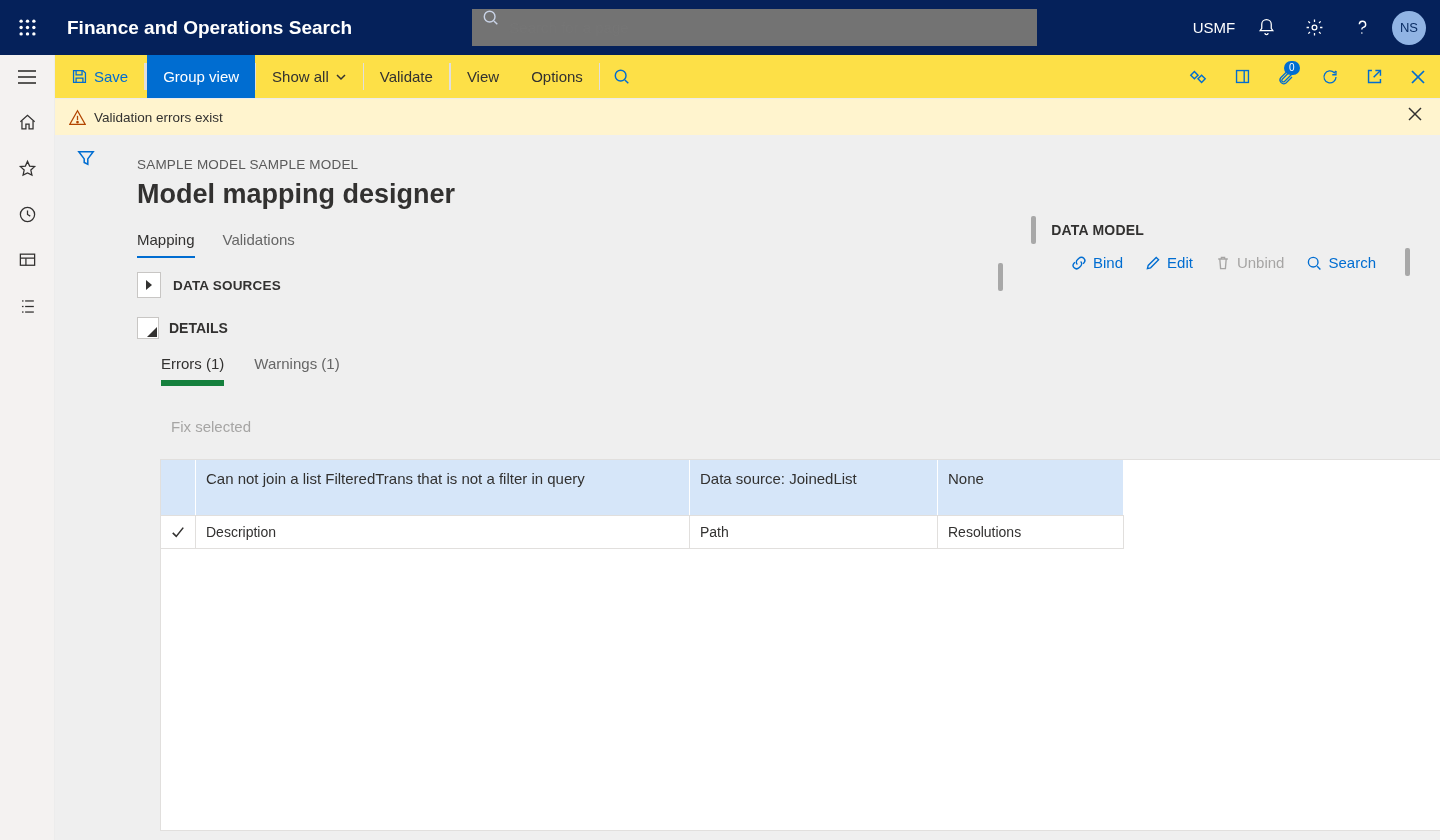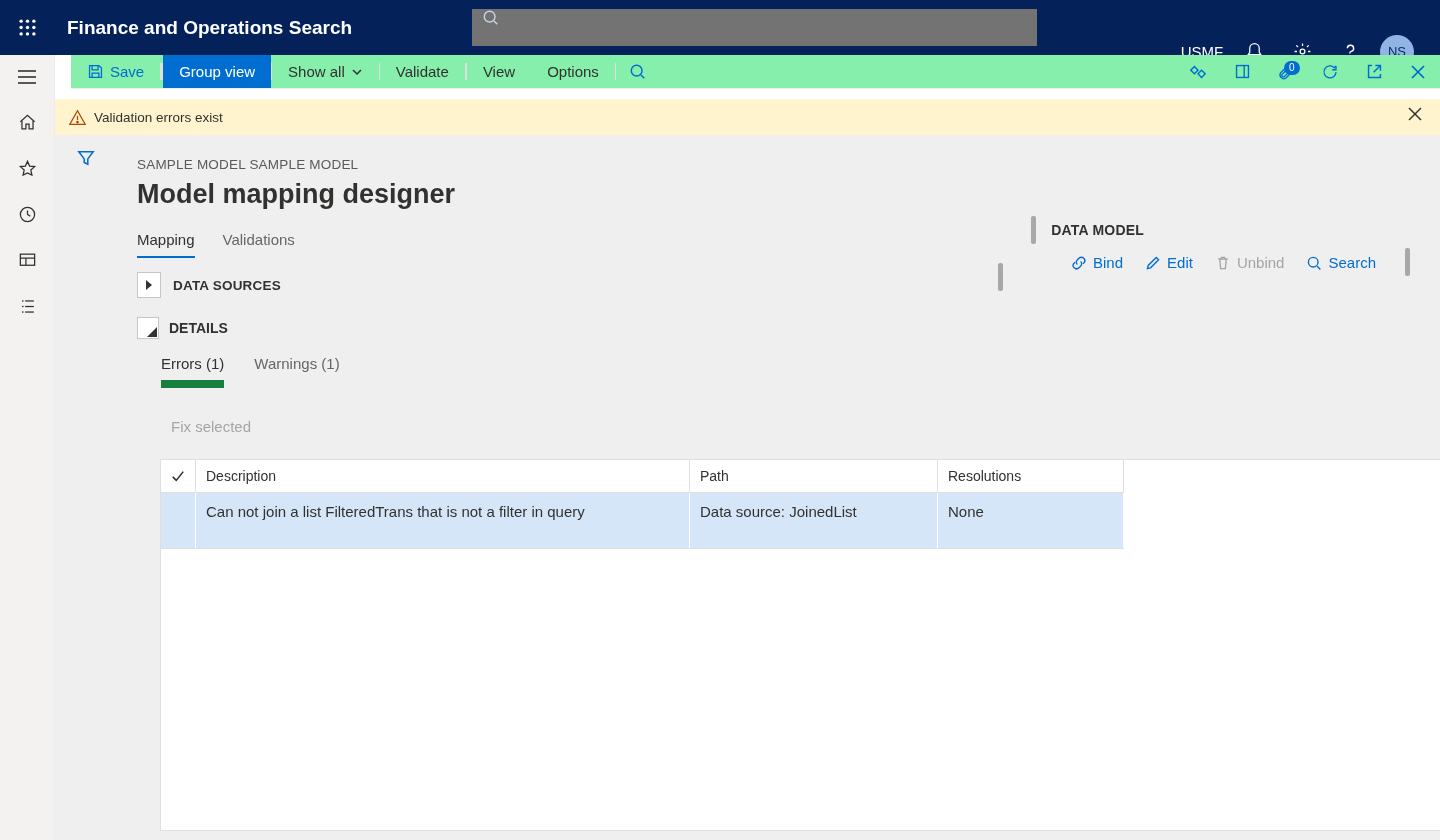--- a/index.html
+++ b/index.html
@@ -6,27 +6,27 @@
   html, body { width: 1440px; height: 840px; font-family: "Segoe UI", Arial, sans-serif; overflow: hidden; background:#fff; }
   svg { display:block; }
 
   
   .topnav { position:absolute; top:0; left:0; right:0; height:55px; background:#05215a; display:flex; align-items:center; color:#fff; }
   .topnav .waffle { width:55px; display:flex; align-items:center; justify-content:center; height:100%; }
   .topnav .apptitle { font-size:19px; font-weight:600; margin-left:12px; }
   .topnav .search { position:absolute; left:472px; top:9px; width:565px; height:37px; background:#737373; border-radius:0; display:flex; }
   .topnav .search input { background:transparent; border:none; color:#dce3ee; font-size:15px; width:100%; outline:none; }
   .topnav .search .sicon { width:40px; display:flex; justify-content:center; }
-  .topnav .right { position:absolute; right:16px; top:0; height:55px; display:flex; align-items:center;margin-top:24px; }
+  .topnav .right { position:absolute; right:4px; top:0; height:55px; display:flex; align-items:center; }
   .topnav .right .item { width:48px; display:flex; justify-content:center; align-items:center; height:55px; }
   .topnav .right .company { font-size:15px; margin-right:4px; }
   .topnav .avatar { width:34px; height:34px; border-radius:50%; background:#91b4e4; color:#0a2d64; display:flex; align-items:center; justify-content:center; font-size:13px; font-weight:400; margin:0 10px 0 6px; }
 
   
-  .toolbar { position:absolute; top:55px; left:71px; right:0; height:34px; background:#86efac; border-bottom:1px solid #ececec; display:flex; align-items:stretch; font-size:15px; }
+  .toolbar { position:absolute; top:55px; left:55px; right:0; height:44px; background:#fde047; border-bottom:1px solid #ececec; display:flex; align-items:stretch; font-size:15px; }
   .toolbar .btn { display:flex; align-items:center; padding:0 16px; color:#323130; cursor:pointer; }
   .toolbar .save svg { margin-right:6px; }
   .toolbar .primary { background:#006dd1; color:#fff; }
   .toolbar .link { color:#006dd1; }
   .toolbar .sep { width:1px; background:#e1dfdd; margin:8px 0; }
   .toolbar .spacer { flex:1; }
   .toolbar .iconbtn { width:44px; display:flex; align-items:center; justify-content:center; color:#006dd1; }
   .toolbar .iconbtn.badge { position:relative; }
   .toolbar .iconbtn .pill { position:absolute; top:6px; left:20px; background:#006dd1; color:#fff; border-radius:8px; font-size:10px; padding:0 5px; line-height:14px; }
   .toolbar .chev { margin-left:6px; }
@@ -56,21 +56,21 @@
   .dsbar .chevbox { width:24px; height:26px; border:1px solid #c8c6c4; background:#fff; display:flex; align-items:center; justify-content:center; margin-right:12px; }
   .dsbar .label { font-size:13.5px; font-weight:700; color:#323130; letter-spacing:0.2px; }
 
   .detbar { position:absolute; top:182px; left:82px; display:flex; align-items:center; }
   .detbar .chevbox { width:22px; height:22px; border:1px solid #c8c6c4; background:#fff; display:flex; align-items:flex-end; justify-content:flex-end; margin-right:10px; }
   .detbar .triangle { width:0; height:0; border-right:10px solid #323130; border-top:10px solid transparent; margin:1px; }
   .detbar .label { font-size:14px; font-weight:700; color:#323130; }
 
   .subtabs { position:absolute; top:220px; left:106px; display:flex; gap:30px; font-size:15px; }
   .subtabs .tab { color:#666; padding-bottom:8px; cursor:pointer; }
-  .subtabs .tab.active { color:#323130; font-weight:500; border-bottom:8px solid #15803d; }
+  .subtabs .tab.active { color:#323130; font-weight:500; border-bottom:6px solid #15803d; }
 
   .fixsel { position:absolute; top:283px; left:116px; color:#a6a5a4; font-size:15px; }
 
   
   .tablewrap { position:absolute; top:324px; left:105px; width:1290px; height:372px; background:#fff; border:1px solid #e1dfdd; }
   .tablewrap table { border-collapse:collapse; }
   .tablewrap th { text-align:left; font-weight:400; font-size:14px; color:#323130; padding:8px 10px; border-bottom:1px solid #e1dfdd; background:#fff; border-right:1px solid #e1dfdd; }
   .tablewrap td { font-size:15px; color:#323130; padding:10px 10px 28px 10px; background:#d6e6f9; border-right:1px solid #fff; border-bottom:1px solid #e1dfdd; vertical-align:top; }
   .tablewrap .checkcol { width:34px; text-align:center; }
   .tablewrap th.checkcol svg { margin:auto; }
@@ -304,35 +304,35 @@
     <div class="tab active">Errors (1)</div>
     <div class="tab">Warnings (1)</div>
   </div>
 
   <div class="fixsel">Fix selected</div>
 
   <div class="tablewrap">
     <table>
       <tbody>
           <tr>
+        <td class="checkcol"></td>
+        <td class="c1">Can not join a list FilteredTrans that is not a filter in query</td>
+        <td class="c2">Data source: JoinedList</td>
+        <td class="c3">None</td>
+      </tr>
+      <tr>
         <th class="checkcol">
           <svg width="14" height="14" viewBox="0 0 16 16" fill="none" stroke="#323130" stroke-width="1.8">
                 <path d="M2 9l4 4 8-10"></path>
               </svg>
         </th>
         <th class="c1">Description</th>
         <th class="c2">Path</th>
         <th class="c3">Resolutions</th>
       </tr>
-      <tr>
-        <td class="checkcol"></td>
-        <td class="c1">Can not join a list FilteredTrans that is not a filter in query</td>
-        <td class="c2">Data source: JoinedList</td>
-        <td class="c3">None</td>
-      </tr>
     </tbody>
       </table>
   </div>
 
   <div class="dmsepL"></div>
   <div class="dmtitle">DATA MODEL</div>
   <div class="dmvsplit"></div>
   <div class="dmbar">
     <div class="act">
       <svg width="16" height="16" viewBox="0 0 20 20" fill="none" stroke="#006dd1" stroke-width="1.7">

